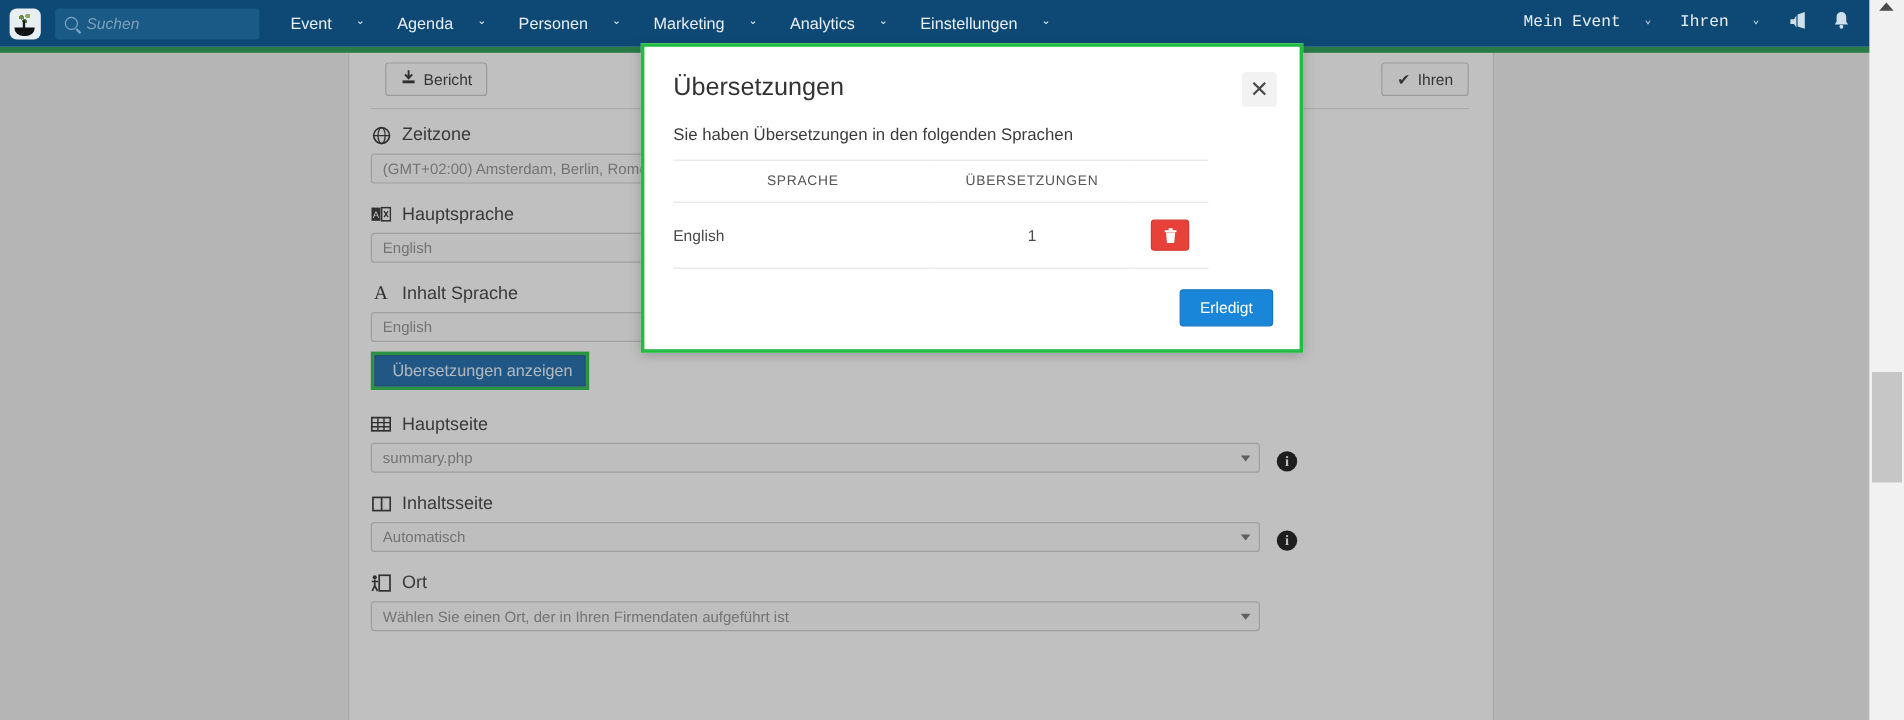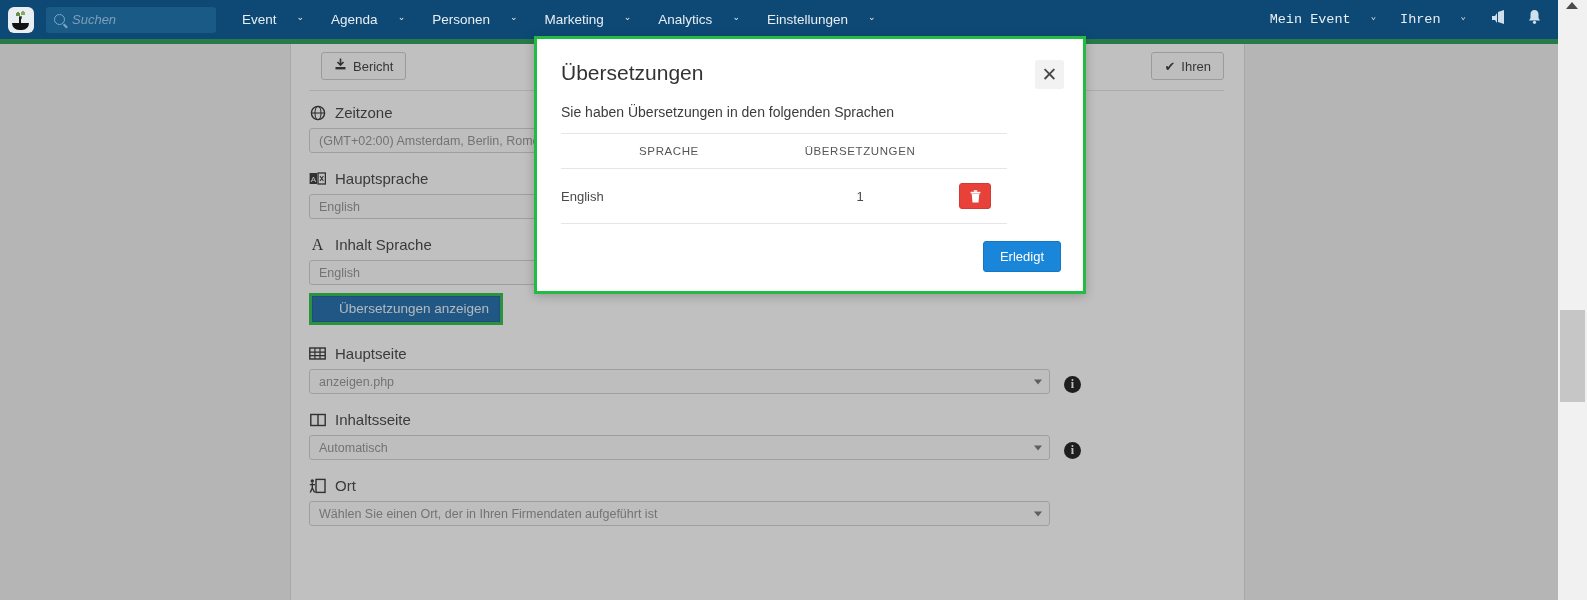--- a/index.html
+++ b/index.html
@@ -130,21 +130,21 @@
     display:flex; align-items:center; justify-content:center;
   }
 
   
   #show-trans-wrap {
     position:absolute; left:0px; top:0px;
     border:3px solid #22bb44; padding:0px; display:inline-block;
   }
   #show-trans-btn {
     background:#1565a8; color:#eaf3fa; font-size:13.5px;
-    border:1px solid #12568f; padding:4px 10px 5px 26px;
+    border:1px solid #12568f; padding:4px 10px 5px 14px;
     cursor:pointer; white-space:nowrap;
   }
 
   
   #overlay {
     position:absolute; top:39px; left:0; width:1558px; height:561px;
     background:rgba(60,60,60,0.32); z-index:40;
   }
 
   
@@ -360,21 +360,21 @@
           <div class="flabel">
             <span class="ficon">
               <svg width="17" height="15" viewBox="0 0 17 15" aria-hidden="true">
                 <rect x="0.8" y="2" width="15.4" height="11" fill="none" stroke="#2b2b2b" stroke-width="1.4"></rect>
                 <path d="M0.8 6.2 H16.2 M0.8 9.6 H16.2 M5.9 2 V13 M11 2 V13" stroke="#2b2b2b" stroke-width="1.2"></path>
               </svg>
             </span>
             <span>Hauptseite</span>
           </div>
           <div class="fselect">
-            <span>anzeigen.php</span>
+            <span>summary.php</span>
             <span class="arrow"></span>
           </div>
           <div class="infoicon" style="top:31px;">i</div>
         </div>
 
         <div class="frow">
           <div class="flabel">
             <span class="ficon">
               <svg width="16" height="14" viewBox="0 0 16 14" aria-hidden="true">
                 <rect x="0.8" y="1.5" width="14.4" height="11" fill="none" stroke="#2b2b2b" stroke-width="1.4"></rect>

